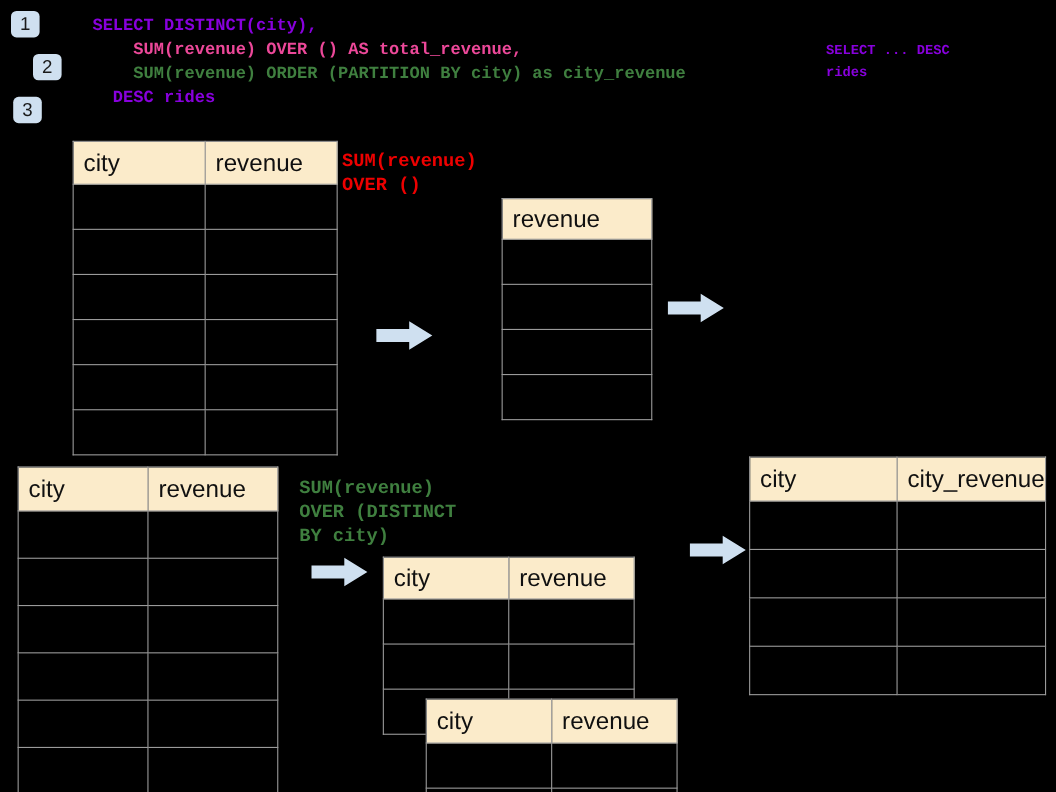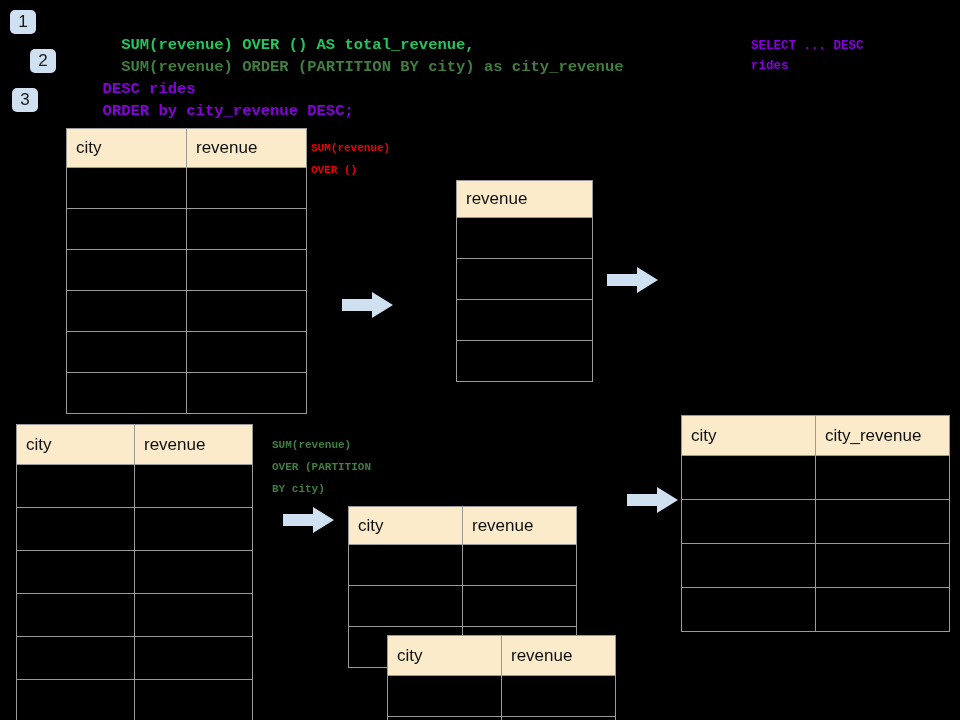--- a/index.html
+++ b/index.html
@@ -35,38 +35,38 @@
   .code {
     position: absolute;
     font-family: "Liberation Mono", monospace;
     font-size: 15.5px;
     line-height: 22px;
     white-space: pre;
     font-weight: bold;
     letter-spacing: 0px;
   }
   .code-purple { color: #8800dd; }
-  .code-red    { color: #22c55e; }
+  .code-red    { color: #ec4899; }
   .code-green  { color: #3f7f3f; }
 
   .sidelabel {
     position: absolute;
     font-family: "Liberation Mono", monospace;
     font-size: 12.5px;
     line-height: 20px;
     font-weight: bold;
     white-space: pre;
     color: #8800dd;
   }
 
   
   .annot {
     position: absolute;
     font-family: "Liberation Mono", monospace;
-    font-size: 11px;
+    font-size: 17px;
     line-height: 22px;
     font-weight: bold;
     white-space: pre;
   }
   .annot-red   { color: #ee0000; }
   .annot-green { color: #3f7f3f; }
 
   
   .tbl {
     position: absolute;
@@ -76,21 +76,21 @@
   }
   .tbl td {
     border: 1px solid #9a9a9a;
     padding: 0;
     background: #000000;
   }
   .tbl td.hd {
     background: #fbebca;
     color: #101010;
     font-family: "Liberation Sans", sans-serif;
-    font-size: 17px;
+    font-size: 22px;
     padding: 0 0 0 9px;
     vertical-align: middle;
     white-space: nowrap;
   }
 
   
   .arrow {
     position: absolute;
     width: 52px;
     height: 30px;
@@ -98,33 +98,33 @@
 </style>
 </head>
 <body>
 
 <div id="canvas">
 
   <div class="badge" style="left:10px;  top:10px;">1</div>
   <div class="badge" style="left:30px;  top:49px;">2</div>
   <div class="badge" style="left:12px;  top:88px;">3</div>
 
+  <div class="code code-purple" style="left:84px; top:12px;">SELECT DISTINCT(city),</div>
   <div class="code code-red" style="left:84px; top:34px;">    SUM(revenue) OVER () AS total_revenue,</div>
   <div class="code code-green" style="left:84px; top:56px;">    SUM(revenue) ORDER (PARTITION BY city) as city_revenue</div>
   <div class="code code-purple" style="left:84px; top:78px;">  DESC rides</div>
-  <div class="code code-purple" style="left:84px; top:100px;">  ORDER by city_revenue DESC;</div>
 
   <div class="sidelabel" style="left:751px; top:36px;">SELECT ... DESC</div>
   <div class="sidelabel" style="left:751px; top:56px;">rides</div>
 
   <div class="annot annot-red" style="left:311px; top:137px;">SUM(revenue)</div>
   <div class="annot annot-red" style="left:311px; top:159px;">OVER ()</div>
 
   <div class="annot annot-green" style="left:272px; top:434px;">SUM(revenue)</div>
-  <div class="annot annot-green" style="left:272px; top:456px;">OVER (PARTITION</div>
+  <div class="annot annot-green" style="left:272px; top:456px;">OVER (DISTINCT</div>
   <div class="annot annot-green" style="left:272px; top:478px;">BY city)</div>
 
   <table class="tbl" style="left:66px; top:128px;">
     <colgroup>
         <col style="width:120px">
         <col style="width:120px">
       </colgroup>
     <tbody>
       <tr>
         <td class="hd" style="height:38px">city</td>

